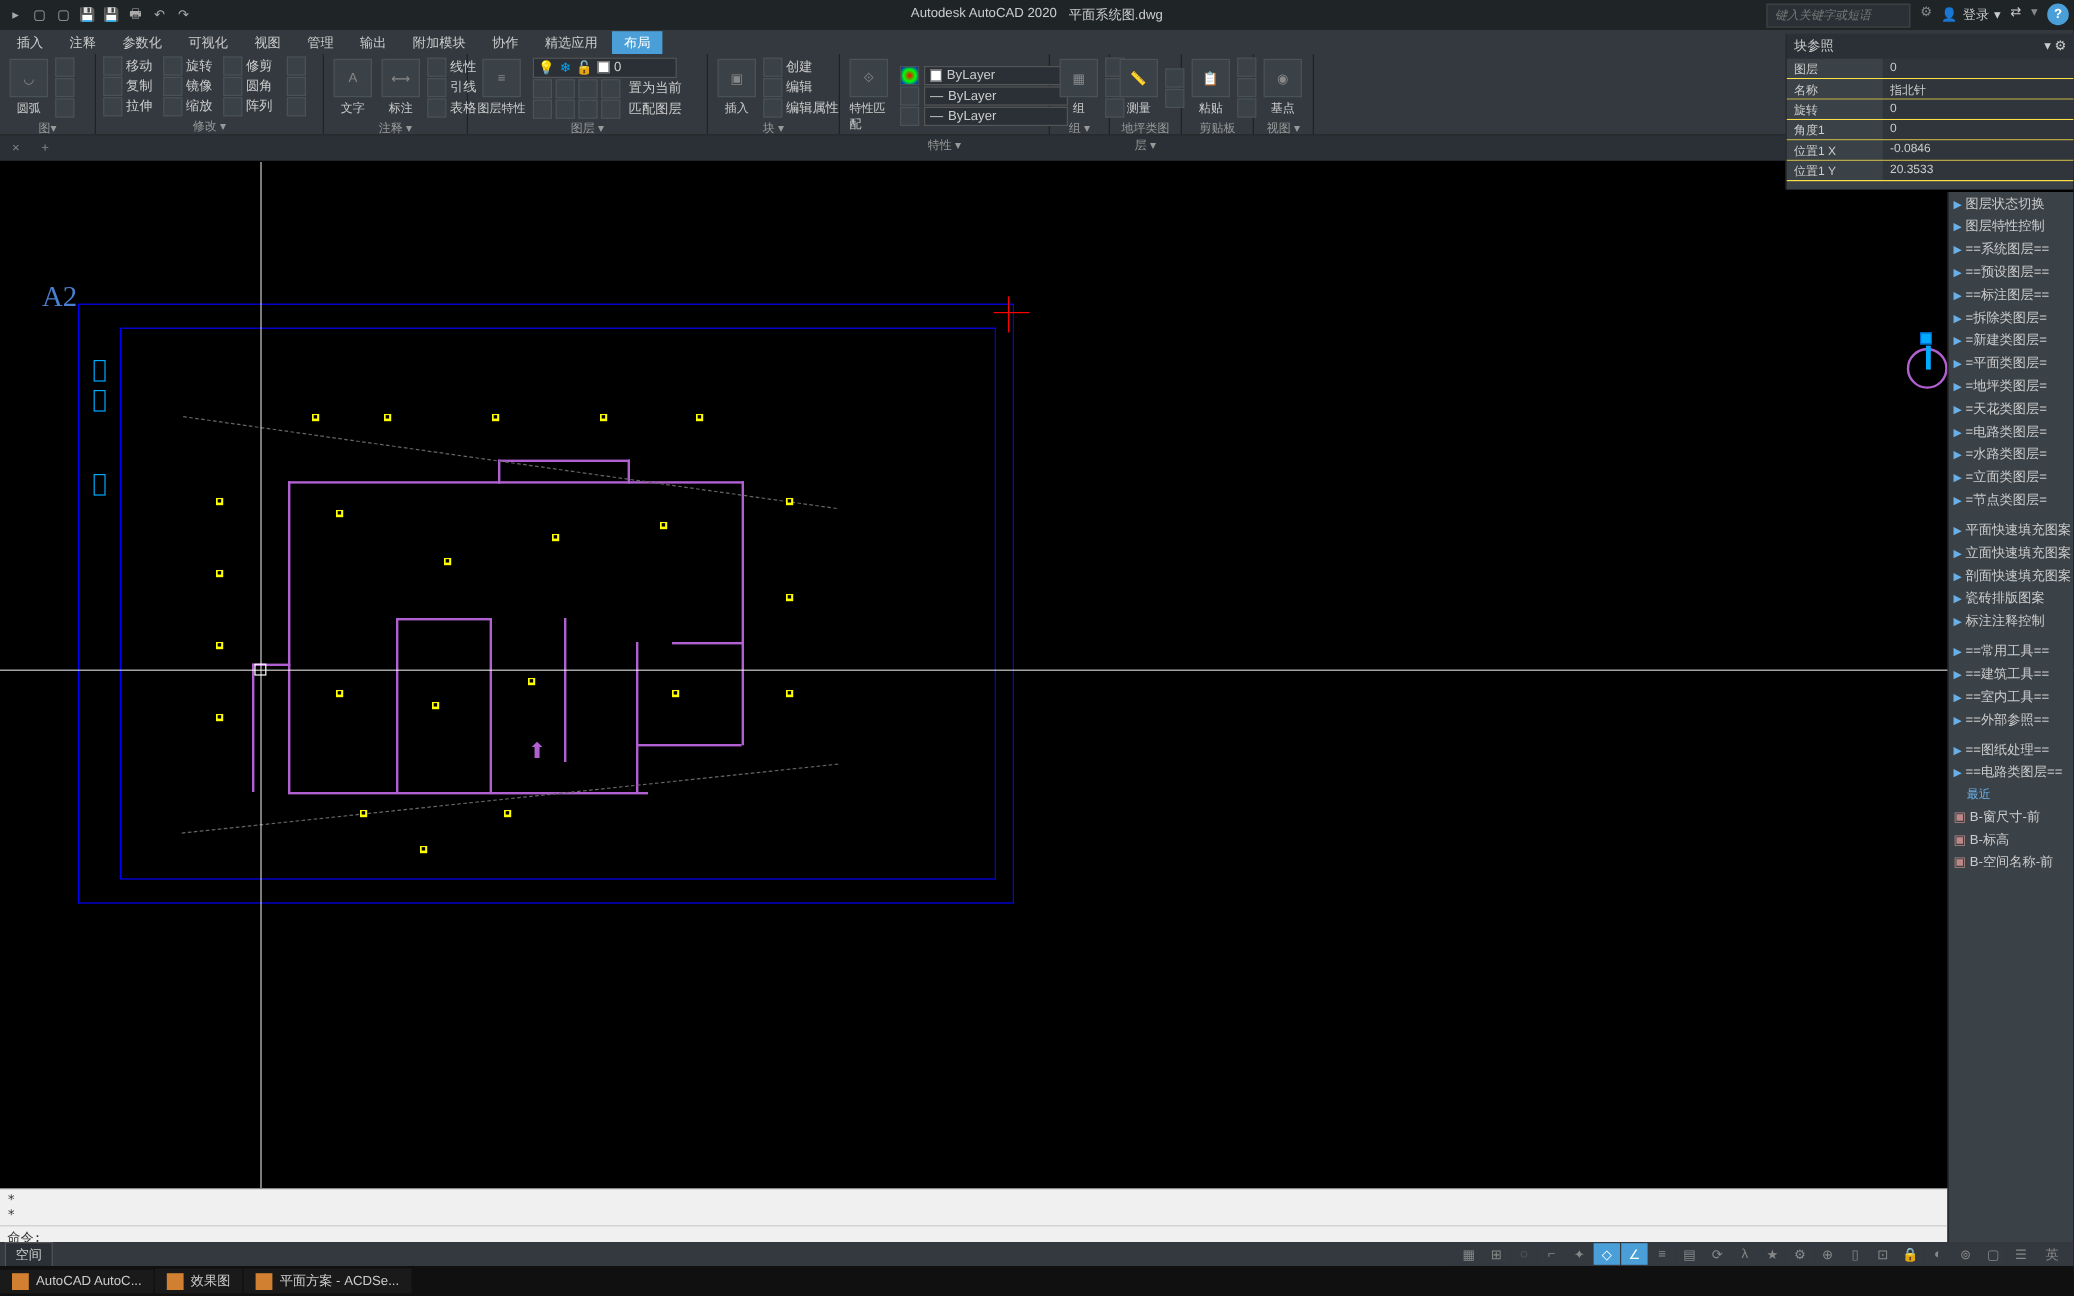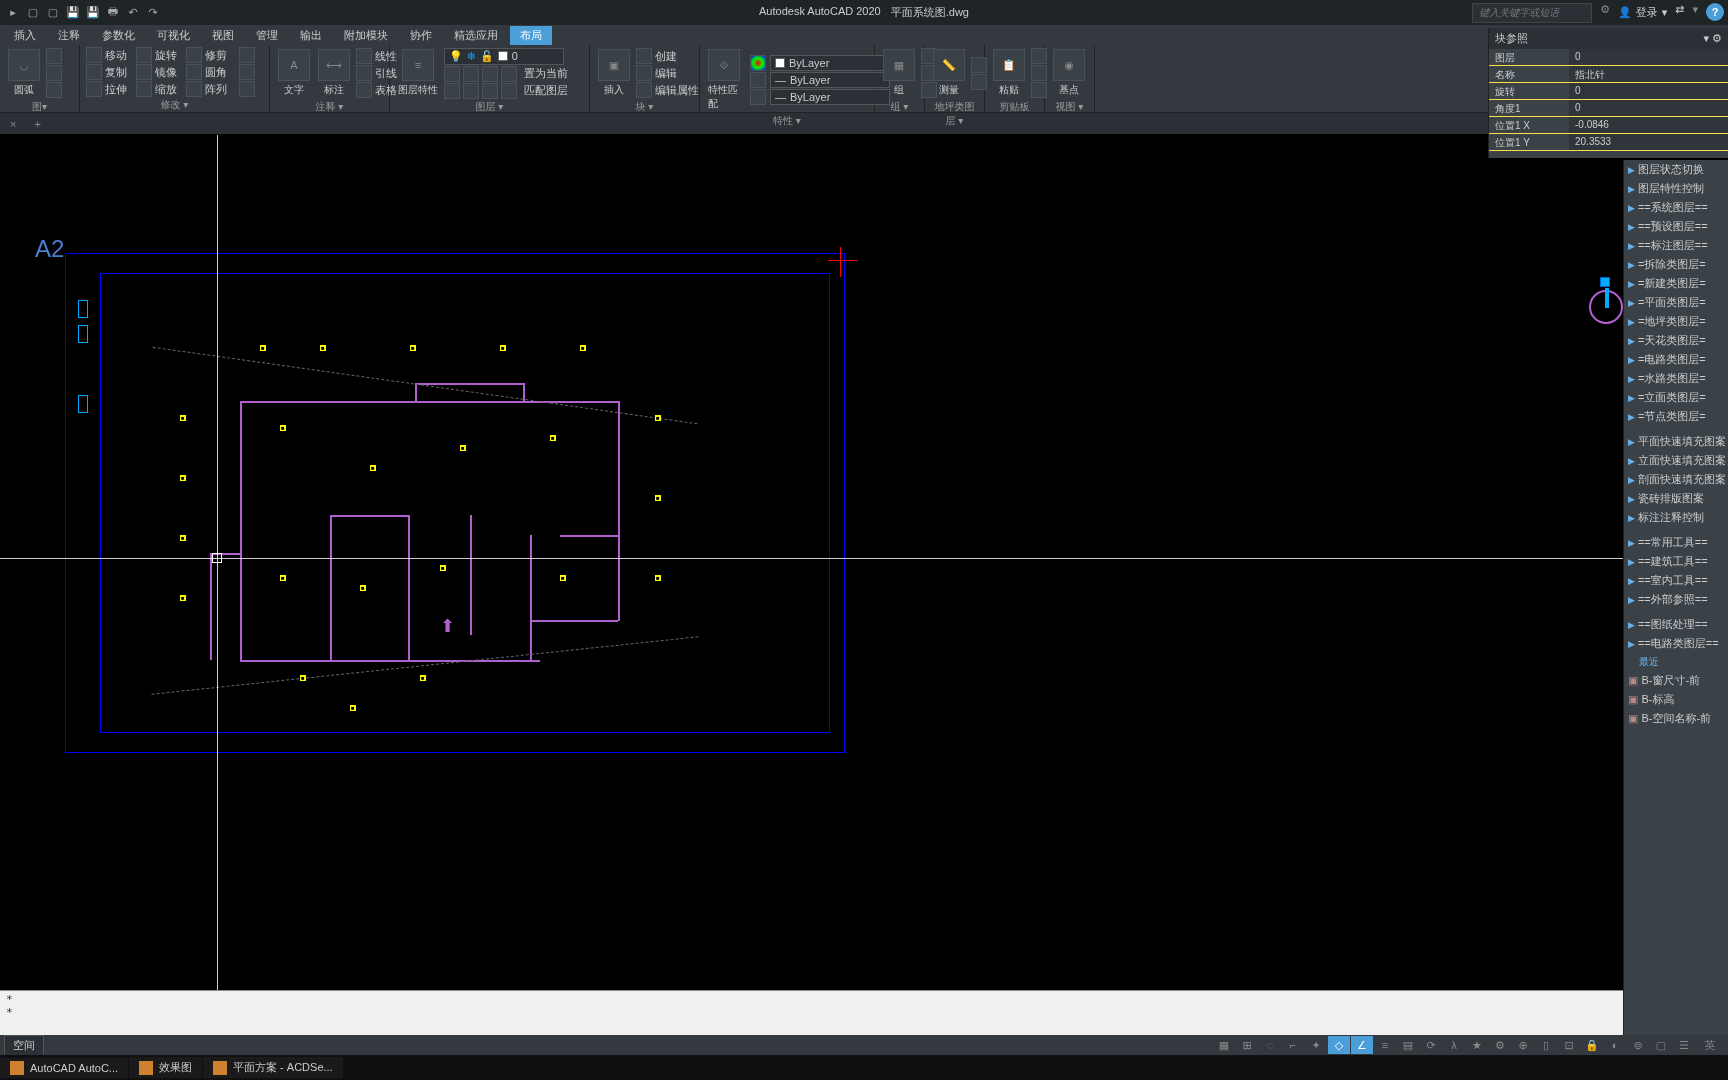--- a/index.html
+++ b/index.html
@@ -17,21 +17,21 @@
 .menu-item.active{background:#4a9fd8;color:#fff}
 .ribbon{height:68px;background:#33393f;display:flex;border-bottom:1px solid #222}
 .rpanel{border-right:1px solid #222;display:flex;flex-direction:column;padding:2px 6px}
 .rpanel-content{flex:1;display:flex;align-items:center;gap:4px}
 .rpanel-label{text-align:center;font-size:10px;color:#999;padding-top:1px}
 .rbtn{display:flex;flex-direction:column;align-items:center;gap:2px;padding:2px;cursor:pointer}
 .rbtn-icon{width:32px;height:32px;background:#3a4248;border:1px solid #4a5258;display:flex;align-items:center;justify-content:center;color:#888}
 .rbtn-sm{width:16px;height:16px;background:#3a4248;border:1px solid #4a5258}
 .rbtn-label{font-size:10px;color:#ccc}
 .rcol{display:flex;flex-direction:column;gap:1px}
-.rrow{display:flex;align-items:center;gap:3px;font-size:10px;color:#ccc;height:16px;white-space:nowrap}
+.rrow{display:flex;gap:3px;font-size:10px;color:#ccc;height:16px;white-space:nowrap}
 .layer-combo{background:#2a3035;border:1px solid #555;padding:1px 4px;font-size:10px;width:120px;display:flex;align-items:center;gap:4px}
 .color-sw{width:10px;height:10px;border:1px solid #666}
 .doc-tabs{height:22px;background:#2a3035;display:flex;align-items:center;border-bottom:1px solid #000}
 .doc-tab{padding:3px 10px;font-size:10px;color:#999;display:flex;align-items:center;gap:6px}
 .tab-x{color:#888;cursor:pointer}
 .tab-plus{padding:3px 8px;color:#888;cursor:pointer}
 .main-area{position:absolute;top:135px;left:0;right:0;bottom:45px;display:flex}
 .viewport{flex:1;background:#000;position:relative;overflow:hidden}
 .props-panel{width:240px;background:#3a4248;border-left:1px solid #222;display:flex;flex-direction:column}
 .props-header{background:#2a3035;padding:3px 6px;font-size:11px;color:#ccc;display:flex;align-items:center;justify-content:space-between}
@@ -47,21 +47,21 @@
 .cmd-history{flex:1;padding:2px 6px;font-size:11px;color:#333;font-family:Consolas,monospace}
 .cmd-input{border-top:1px solid #ccc;padding:2px 6px;font-size:11px;color:#333;font-family:Consolas,monospace}
 .statusbar{position:absolute;bottom:25px;left:0;right:0;height:20px;background:#33393f;display:flex;align-items:center;padding:0 4px;font-size:10px;color:#ccc}
 .status-tab{padding:2px 8px;background:#2a3035;border:1px solid #555;margin-right:2px}
 .status-right{margin-left:auto;display:flex;gap:1px}
 .status-btn{width:22px;height:18px;background:#33393f;display:flex;align-items:center;justify-content:center;color:#888;cursor:pointer}
 .status-btn.active{background:#4a9fd8;color:#fff}
 .taskbar{position:absolute;bottom:0;left:0;right:0;height:25px;background:#101010;display:flex;align-items:center}
 .task-item{padding:3px 10px;font-size:11px;color:#ddd;display:flex;align-items:center;gap:6px;background:#1a1a1a;margin-right:1px}
 .task-icon{width:14px;height:14px;background:#d08030}
-.a2-label{position:absolute;top:100px;left:35px;color:#4a7fcf;font-size:24px;font-family:Liberation Sans, sans-serif}
+.a2-label{position:absolute;top:100px;left:35px;color:#4a7fcf;font-size:24px;font-family:Liberation Serif, serif}
 .frame-outer{position:absolute;top:118px;left:65px;width:780px;height:500px;border:1px solid #00f}
 .frame-inner{position:absolute;top:138px;left:100px;width:730px;height:460px;border:1px solid #00f}
 .crosshair-h{position:absolute;top:423px;left:0;right:0;height:1px;background:#fff;opacity:.8}
 .crosshair-v{position:absolute;left:217px;top:0;bottom:0;width:1px;background:#fff;opacity:.8}
 .cursor-box{position:absolute;top:418px;left:212px;width:10px;height:10px;border:1px solid #fff}
 .grip{position:absolute;width:10px;height:10px;background:#0af;border:1px solid #06c}
 .wall{position:absolute;background:#b060d0}
 .dim{position:absolute;background:#ff0;font-size:6px;color:#000;padding:0 1px}
 .title-block{position:absolute;top:138px;right:5px;width:78px;height:460px;border:1px solid #00f}
 .tb-row{border-bottom:1px solid #00f;font-size:6px;color:#0af;padding:1px}
@@ -582,20 +582,21 @@
       <div class="layer-item">
         <span style="color:#b88">▣</span>
         <span>B-空间名称-前</span>
       </div>
     </div>
 </div>
 
 <div class="cmdline" style="bottom:45px">
   <div class="cmd-history" style="white-space:pre-line">*
 *</div>
+  <div class="cmd-input">命令:</div>
 </div>
 
 <div class="statusbar">
   <div class="status-tab">空间</div>
   <div class="status-right">
     <div class="status-btn">▦</div>
     <div class="status-btn">⊞</div>
     <div class="status-btn">◌</div>
     <div class="status-btn">⌐</div>
     <div class="status-btn">✦</div>

